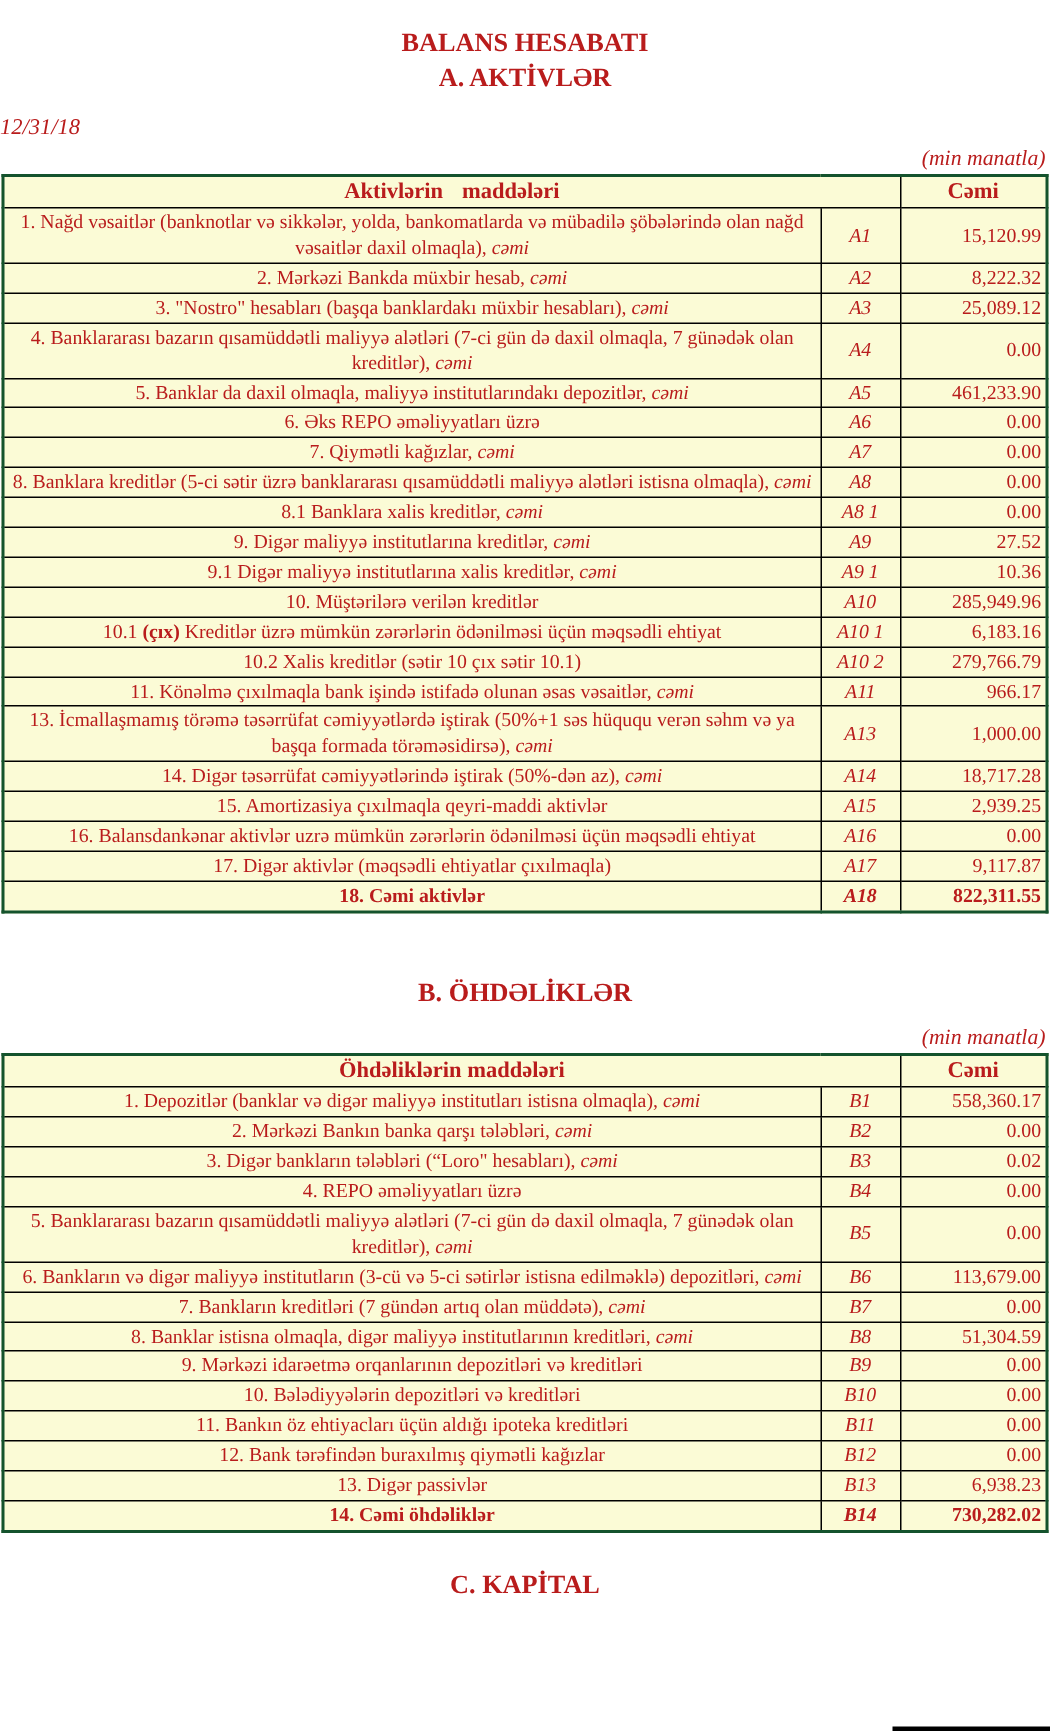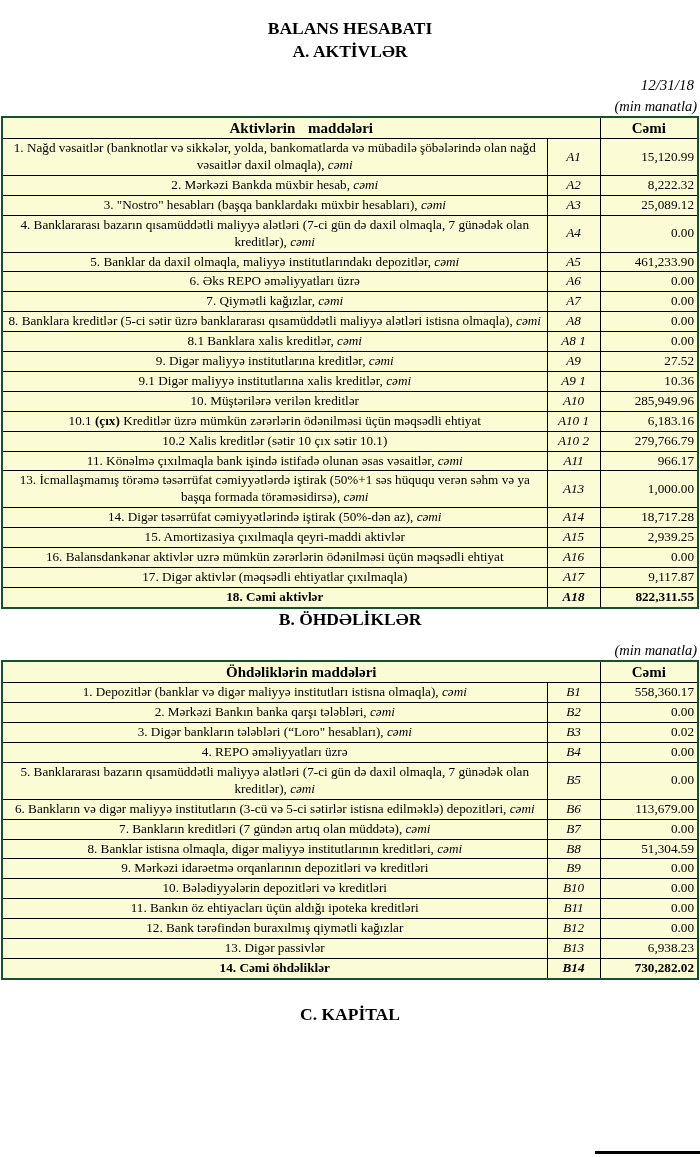--- a/index.html
+++ b/index.html
@@ -1,32 +1,32 @@
 <!DOCTYPE html>
 <html><head>
 <meta charset="utf-8">
 <style>
   html, body { margin:0; padding:0; background:#ffffff; }
   .page {
     position:relative; width:700px; height:1157px; overflow:hidden;
-    background:#ffffff; color:#000000;
+    background:#ffffff; color:#b91c1c;
     font-family:"Liberation Serif", serif;
   }
   .doc-title { text-align:center; font-weight:bold; font-size:17.5px; line-height:1.3; }
   .doc-title.first { padding-top:17px; }
   .date-line {
-    text-align:right; font-style:italic; font-size:15px;
+    text-align:left; font-style:italic; font-size:15px;
     padding-right:6px; margin-top:14px;
   }
   .unit-line {
     text-align:right; font-style:italic; font-size:14.5px;
     padding-right:3px; margin-top:4px; margin-bottom:1px;
   }
   .unit-line.b { margin-top:12px; }
-  .sec-title { text-align:center; font-weight:bold; font-size:17.5px; }
+  .sec-title { text-align:center; font-weight:bold; font-size:17.5px; margin-top:42px; }
   .sec-title.c { margin-top:24px; }
 
   table.bal-table {
     width:696px; margin-left:1px; border-collapse:collapse;
     background:#FBFBD6; table-layout:fixed;
     border:2px solid #14532d;
   }
   table.bal-table th, table.bal-table td {
     border:1px solid #000;
   }

